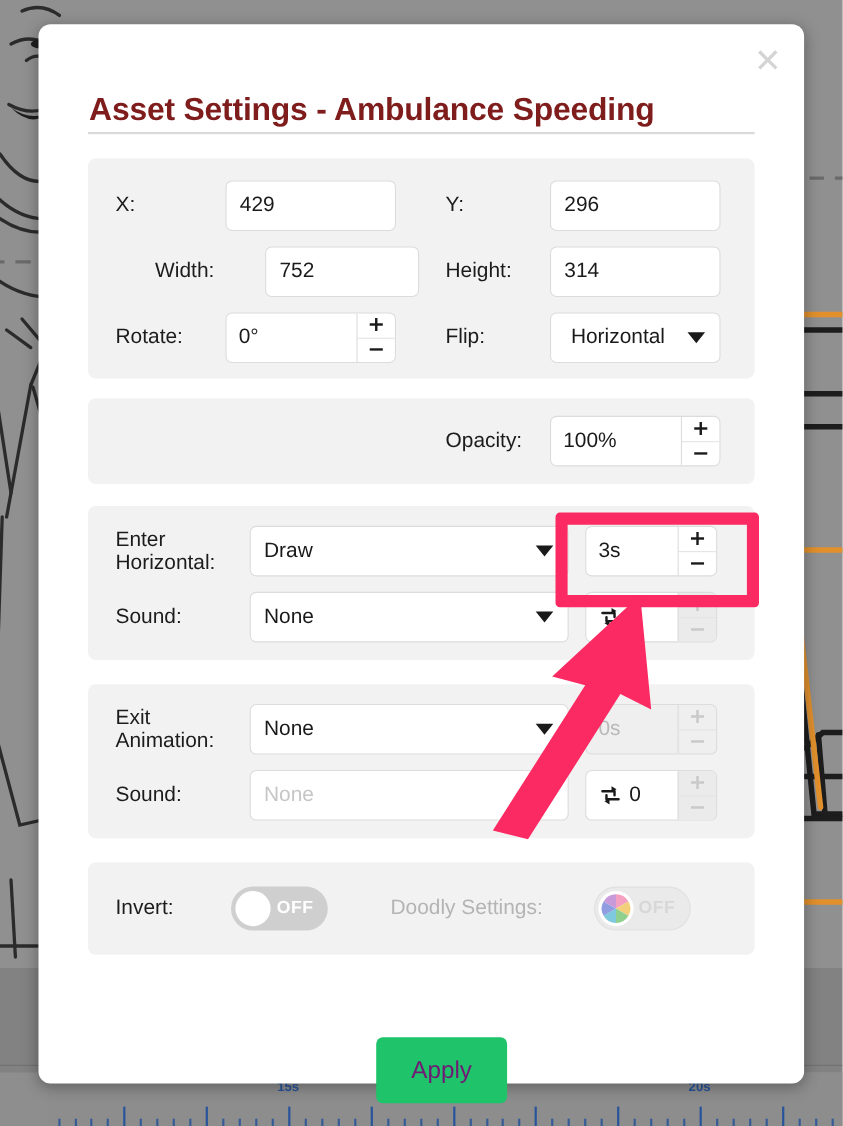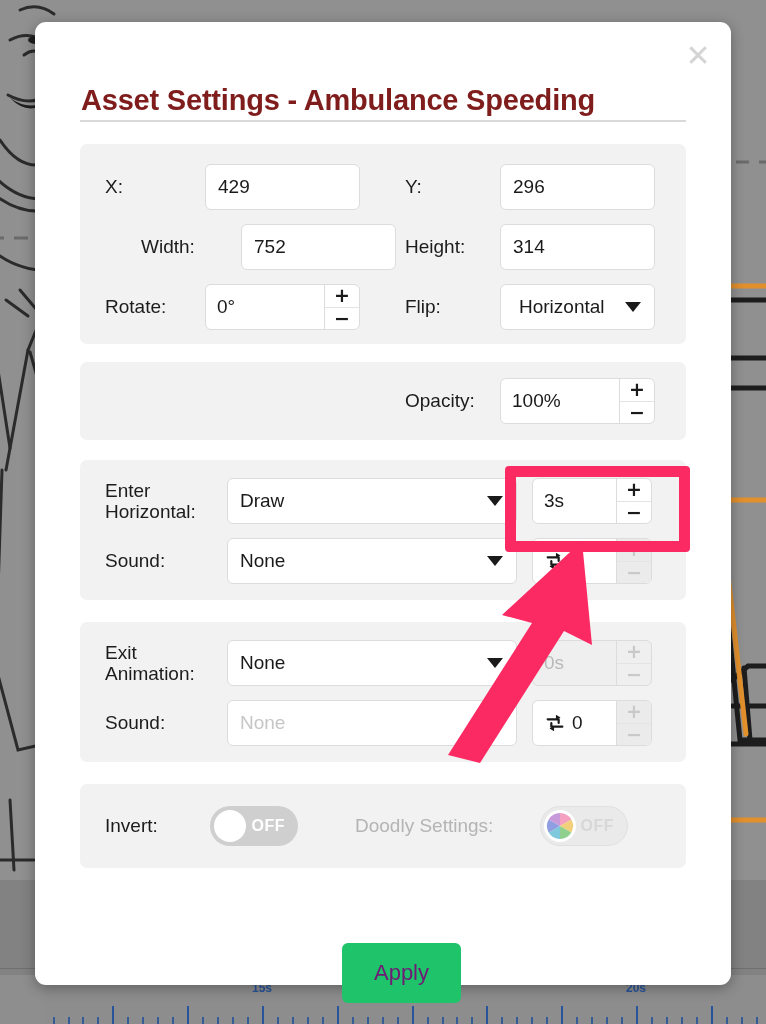--- a/index.html
+++ b/index.html
@@ -407,21 +407,21 @@
         <div class="lbl" style="width:100px;">X:</div>
         <div class="field" style="width:155px;">429</div>
       </div>
       <div class="row" style="left:325px; top:20px;">
         <div class="lbl" style="width:95px;">Y:</div>
         <div class="field" style="width:155px;">296</div>
       </div>
 
       <div class="row" style="left:25px; top:80px;margin-left:36px;">
         <div class="lbl" style="width:100px;">Width:</div>
-        <div class="field" style="width:155px;">752</div>
+        <div class="field" style="width:140px;">752</div>
       </div>
       <div class="row" style="left:325px; top:80px;">
         <div class="lbl" style="width:95px;">Height:</div>
         <div class="field" style="width:155px;">314</div>
       </div>
 
       <div class="row" style="left:25px; top:140px;">
         <div class="lbl" style="width:100px;">Rotate:</div>
         <div class="stepper" style="width:155px;">
           <div class="val">0°</div>

